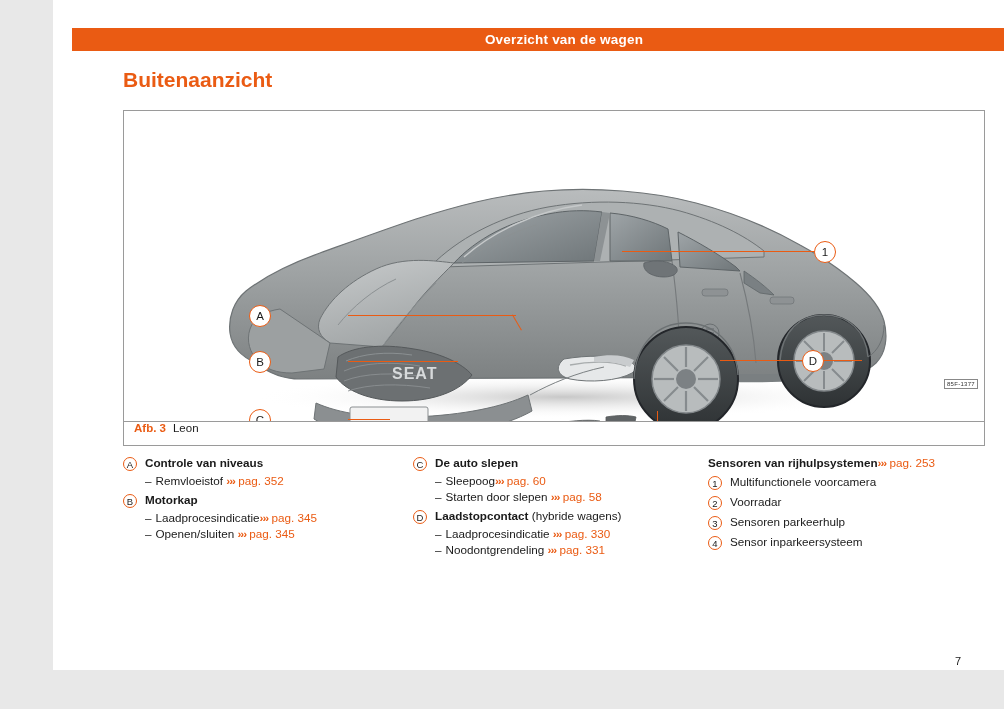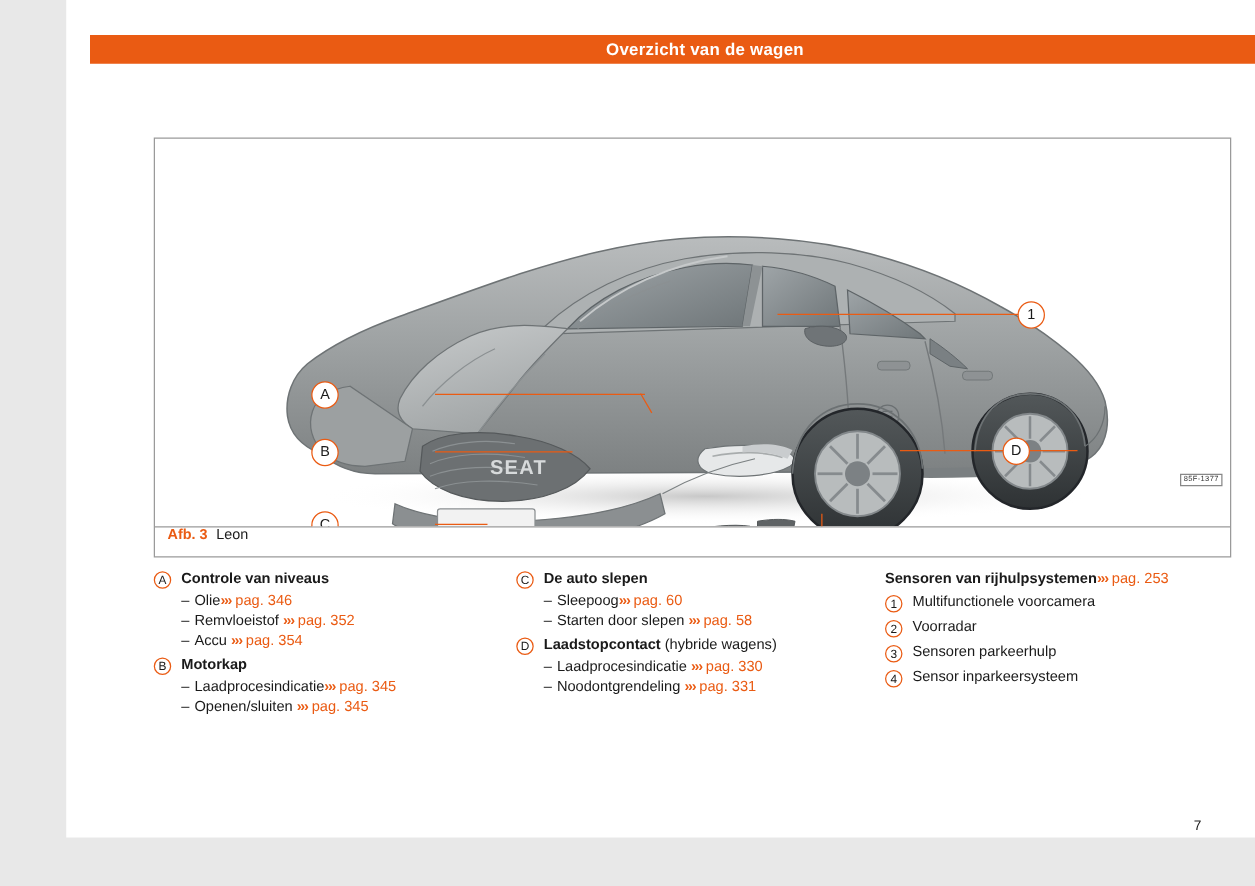--- a/index.html
+++ b/index.html
@@ -198,20 +198,21 @@
 </style>
 </head>
 <body>
 
 <div class="page">
 
   <div class="header-bar">
     <span>Overzicht van de wagen</span>
   </div>
 
+  <div class="chapter-title">Buitenaanzicht</div>
 
   <div class="figure-box">
     <div class="figure-img">
       <svg width="860" height="310" viewBox="0 0 860 310" xmlns="http://www.w3.org/2000/svg">
         <defs>
           <linearGradient id="bodyGrad" x1="0" y1="0" x2="0" y2="1">
             <stop offset="0%" stop-color="#b9bcbd"></stop>
             <stop offset="45%" stop-color="#9ea2a3"></stop>
             <stop offset="100%" stop-color="#7d8182"></stop>
           </linearGradient>
@@ -389,27 +390,21 @@
 
   <div class="legend">
 
     <div class="legend-col c1">
       <div class="entry">
         <div class="entry-head">
           <span class="badge">A</span>
           <span class="entry-title">Controle van niveaus</span>
         </div>
         <div class="sub">
-          <span class="dash">–</span><span>Olie</span><span class="arrows">›››</span> <span class="ref">pag. 346</span>
-        </div>
-        <div class="sub">
           <span class="dash">–</span><span>Remvloeistof</span> <span class="arrows">›››</span> <span class="ref">pag. 352</span>
-        </div>
-        <div class="sub">
-          <span class="dash">–</span><span>Accu</span> <span class="arrows">›››</span> <span class="ref">pag. 354</span>
         </div>
       </div>
 
       <div class="entry" style="margin-top:6px;">
         <div class="entry-head">
           <span class="badge">B</span>
           <span class="entry-title">Motorkap</span>
         </div>
         <div class="sub">
           <span class="dash">–</span><span>Laadprocesindicatie</span><span class="arrows">›››</span> <span class="ref">pag. 345</span>

